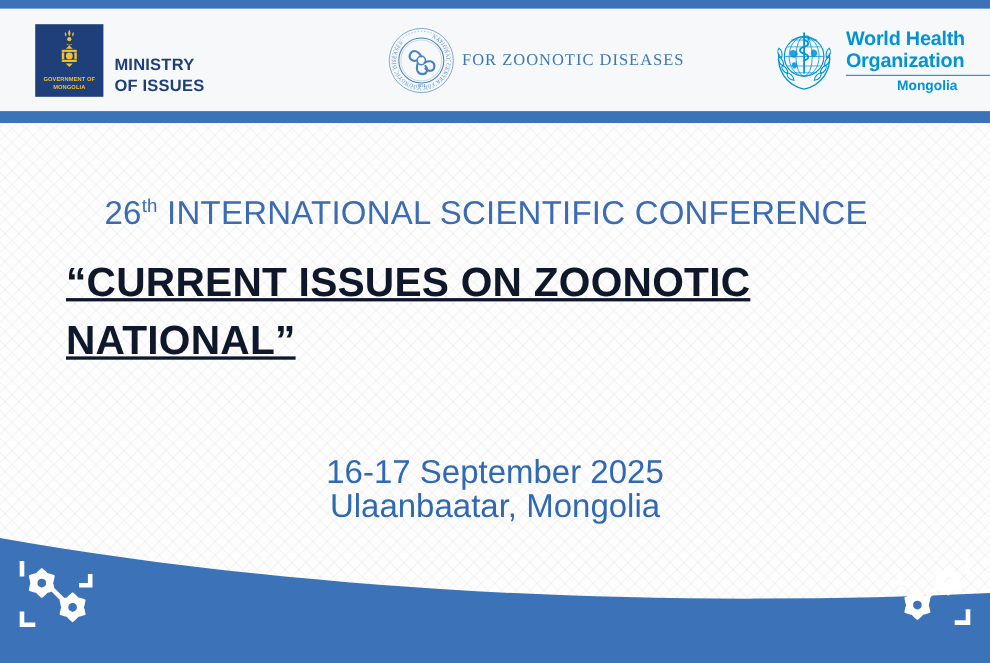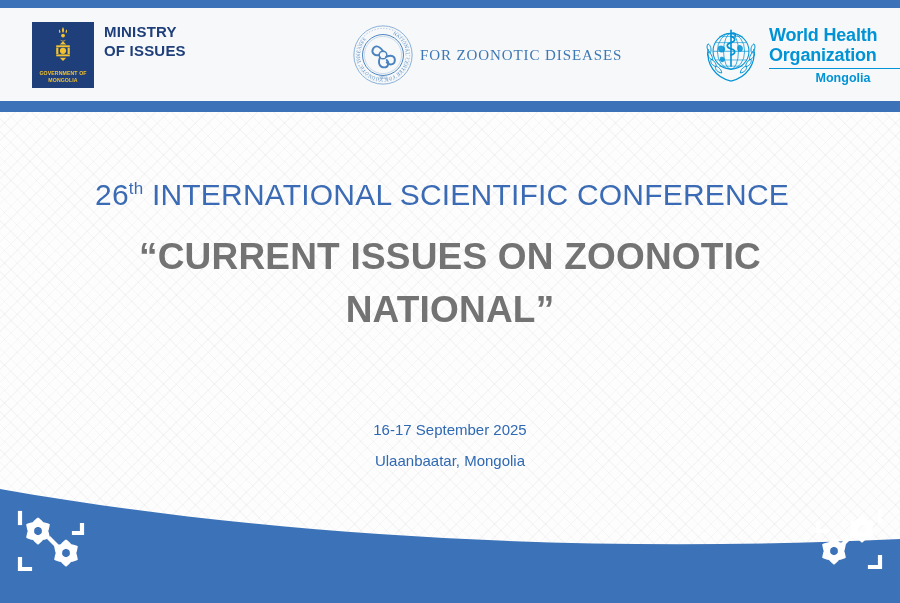--- a/index.html
+++ b/index.html
@@ -22,21 +22,21 @@
     background-color:#fdfdfe;
     background-image:
       repeating-linear-gradient(45deg, rgba(0,0,0,0.028) 0 1px, transparent 1px 9px),
       repeating-linear-gradient(-45deg, rgba(0,0,0,0.028) 0 1px, transparent 1px 9px);
   }
 
   
   .logo-row{position:absolute;left:0;top:8px;width:900px;height:93px;}
 
   
-  .moh{position:absolute;left:32px;top:14px;display:flex;align-items:flex-start;}
+  .moh{position:absolute;left:32px;top:14px;display:flex;align-items:flex-end;}
   .moh-emblem{
     width:62px;height:66px;background:#1f3f7a;position:relative;
     display:flex;flex-direction:column;align-items:center;justify-content:flex-start;
   }
   .soyombo{margin-top:4px;}
   .moh-emblem-cap{
     color:#f2c230;font-size:5.2px;font-weight:bold;line-height:7px;
     text-align:center;letter-spacing:.1px;position:absolute;bottom:4px;width:100%;
   }
   .moh-text{
@@ -59,26 +59,26 @@
   .who-rule{height:1.6px;background:#0093d5;margin:3px 0 2px 0;width:148px;}
   .who-l3{font-size:12.5px;font-weight:bold;text-align:center;width:148px;}
 
   
   .title-1{
     position:absolute;left:0;top:178px;width:884px;text-align:center;
     color:#3a6bb4;font-size:30px;font-weight:normal;letter-spacing:.2px;
   }
   .title-1 sup{font-size:17px;vertical-align:super;}
   .title-2{
-    position:absolute;left:60px;top:230px;width:780px;text-align:center;
-    color:#737373;font-size:37px;font-weight:bold;line-height:53px;letter-spacing:.2px;
+    position:absolute;left:60px;top:230px;width:780px;
+    color:#0f172a;font-size:37px;font-weight:bold;line-height:53px;letter-spacing:.2px;text-decoration:underline;
   }
   .meta{
     position:absolute;left:0;top:414px;width:900px;text-align:center;
-    color:#2f69b3;font-size:15px;line-height:31px;
+    color:#2f69b3;font-size:30px;line-height:31px;
   }
 
   
   .waves{position:absolute;left:0;bottom:0;width:900px;height:140px;}
   .waves svg{display:block;width:900px;height:140px;}
 
   
   .orn{position:absolute;}
   .orn-left{left:14px;bottom:20px;}
   .orn-right{right:14px;bottom:22px;}

